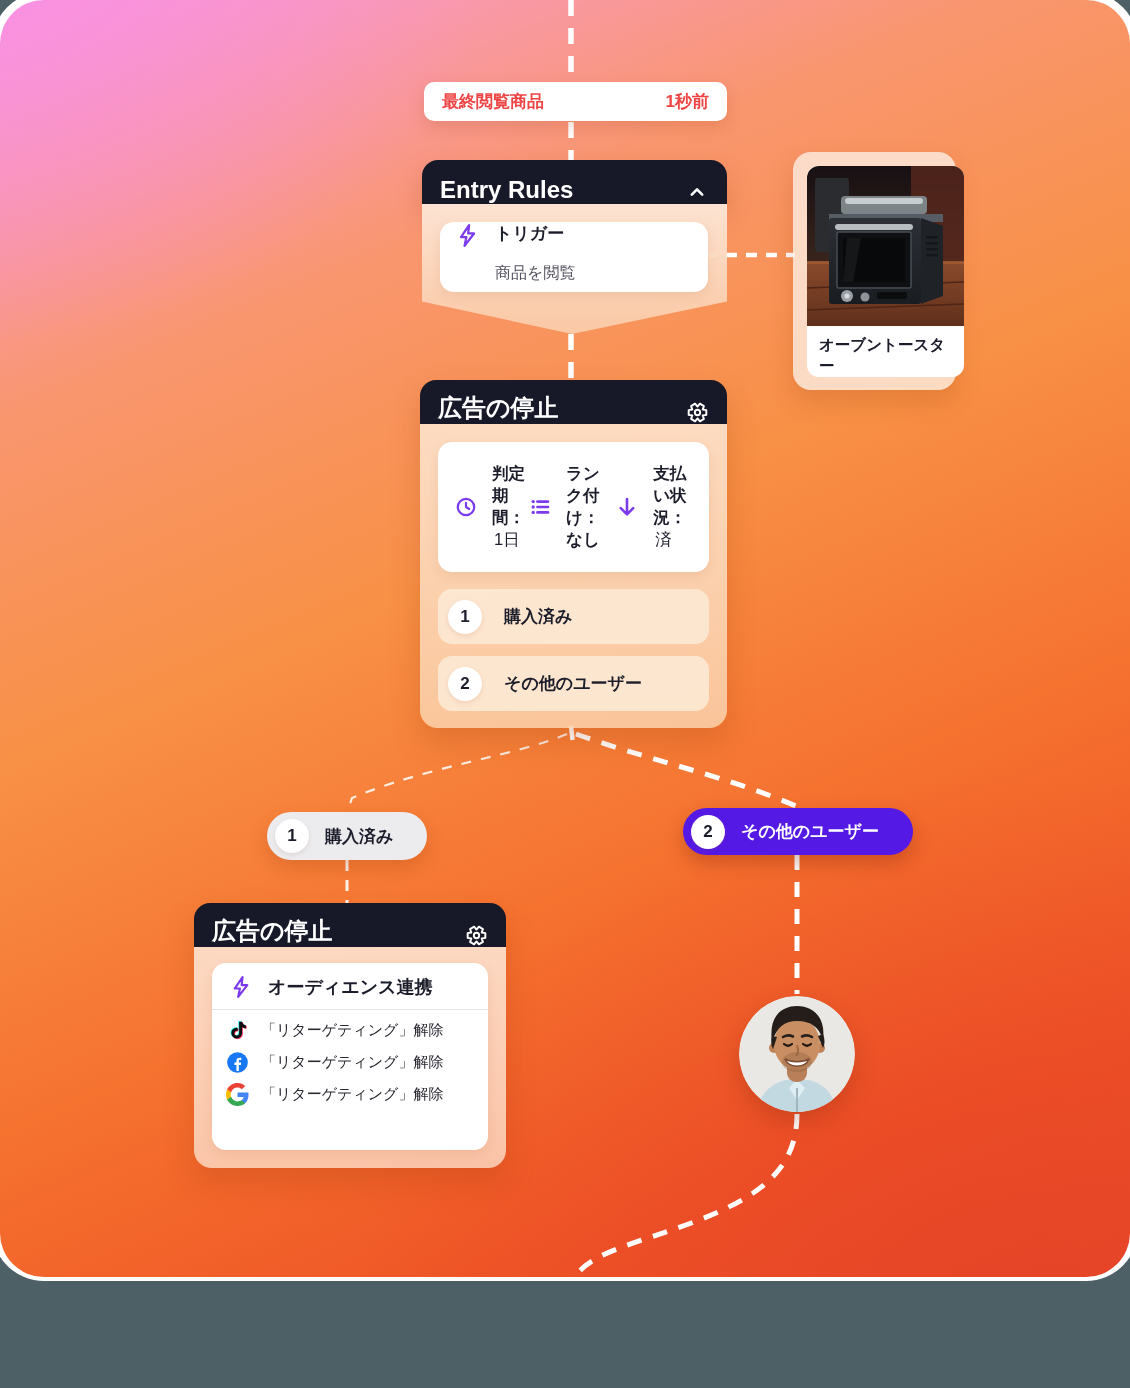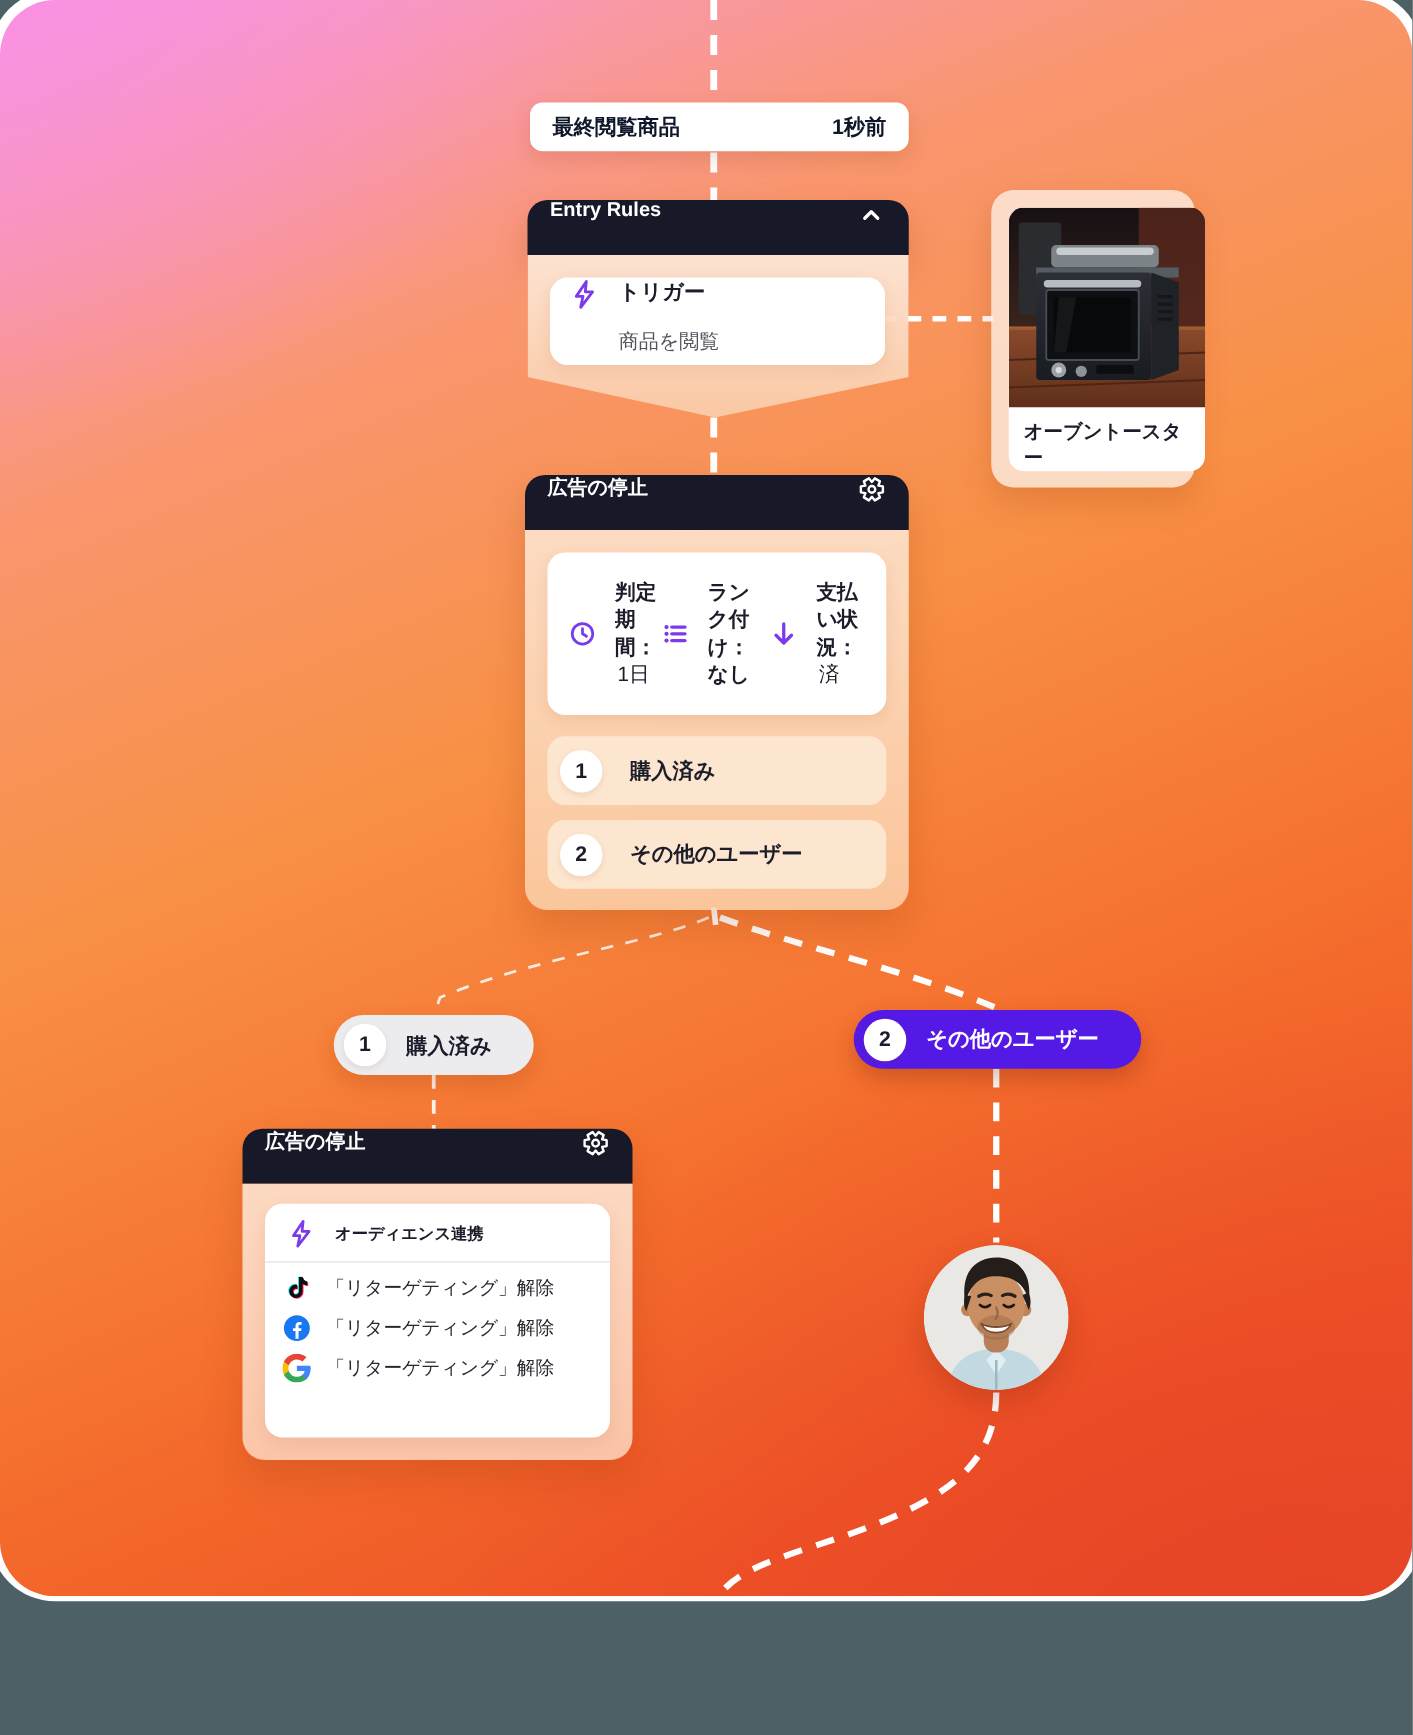--- a/index.html
+++ b/index.html
@@ -14,25 +14,25 @@
       radial-gradient(80% 55% at -4% -6%, rgba(250,140,228,.85), rgba(250,140,228,0) 60%),
       linear-gradient(157deg,#f99be0 0%,#f9966e 24%,#f89045 44%,#f5702e 66%,#ef5526 85%,#e94d28 100%);
   }
 
   svg.connectors{position:absolute;left:0;top:0;z-index:1;pointer-events:none;}
 
   .node,.badge,.product-card,.branch-pill,.avatar{position:absolute;z-index:2;}
 
   .badge{left:424px;top:82px;width:303px;height:39px;background:#fff;border-radius:10px;
     display:flex;align-items:center;justify-content:space-between;padding:0 18px;box-sizing:border-box;
-    box-shadow:0 6px 16px rgba(150,60,20,.18);font-size:17px;font-weight:bold;color:#0f172a;}
+    box-shadow:0 6px 16px rgba(150,60,20,.18);font-size:17px;font-weight:bold;color:#ef4444;}
 
   .node{border-radius:16px;box-shadow:0 14px 30px rgba(150,55,10,.22);}
-  .node-header{height:44px;background:#171928;border-radius:16px 16px 0 0;display:flex;align-items:flex-start;
-    justify-content:space-between;padding:0 18px;box-sizing:border-box;color:#fff;font-weight:bold;font-size:16px;}
+  .node-header{height:44px;background:#171928;border-radius:16px 16px 0 0;display:flex;align-items:flex-end;
+    justify-content:space-between;padding:0 18px;box-sizing:border-box;color:#fff;font-weight:bold;font-size:24px;}
 
   
   .node.entry{left:422px;top:160px;width:305px;height:174px;box-shadow:none;}
   .entry-body{position:absolute;left:0;top:44px;width:305px;height:130px;
     background:linear-gradient(180deg,rgba(253,230,214,.96),rgba(250,206,172,.9));
     clip-path:polygon(0 0,100% 0,100% 75%,49.2% 100%,0 75%);}
   .white-card{background:#fff;border-radius:14px;box-shadow:0 4px 12px rgba(160,70,20,.10);}
   .trigger-card{position:absolute;left:18px;top:18px;width:268px;height:70px;display:flex;padding:0 14px;box-sizing:border-box;gap:14px;}
   .trigger-texts .t1{font-size:17px;font-weight:bold;color:#1C1D2B;}
   .trigger-texts .t2{font-size:16px;color:#52535f;margin-top:18px;}
@@ -65,21 +65,21 @@
   .branch-pill.left{left:267px;top:812px;width:160px;height:48px;background:#ECECEF;box-shadow:0 8px 18px rgba(150,55,10,.22);color:#1C1D2B;}
   .branch-pill.right{left:683px;top:808px;width:230px;height:47px;background:#5519E6;box-shadow:0 8px 18px rgba(120,30,10,.3);color:#fff;}
   .branch-pill .blabel{font-size:17px;font-weight:bold;}
 
   
   .node.stop{left:194px;top:903px;width:312px;height:265px;}
   .stop-body{position:absolute;left:0;top:44px;width:312px;height:221px;border-radius:0 0 18px 18px;
     background:linear-gradient(180deg,rgba(253,225,206,.92),rgba(252,212,188,.86));}
   .stop-card{position:absolute;left:18px;top:16px;width:276px;height:187px;box-sizing:border-box;padding:0;}
   .action-row{display:flex;align-items:center;gap:14px;padding:11px 16px 9px 16px;}
-  .action-row .alabel{font-size:13px;font-weight:bold;color:#1C1D2B;}
+  .action-row .alabel{font-size:18px;font-weight:bold;color:#1C1D2B;}
   .divider{height:1px;background:#E4E4E8;}
   .platform-row{display:flex;align-items:center;gap:12px;padding:9px 16px 0 14px;}
   .platform-row .plabel2{font-size:15px;color:#26272f;}
 
   
   .avatar{left:739px;top:996px;width:116px;height:116px;border-radius:50%;overflow:hidden;box-shadow:0 10px 22px rgba(120,30,10,.25);}
 
   .icon{flex:0 0 auto;display:block;}
 </style>
 </head>

